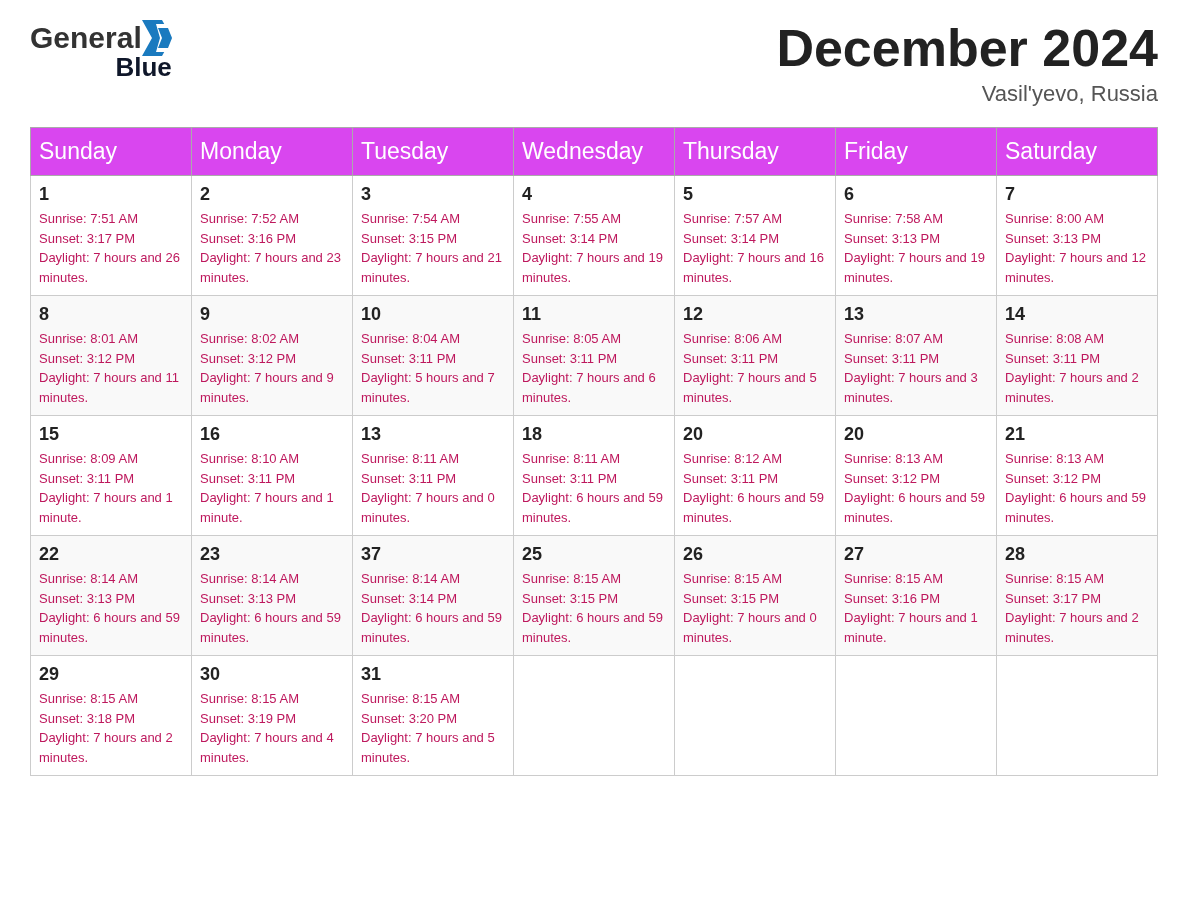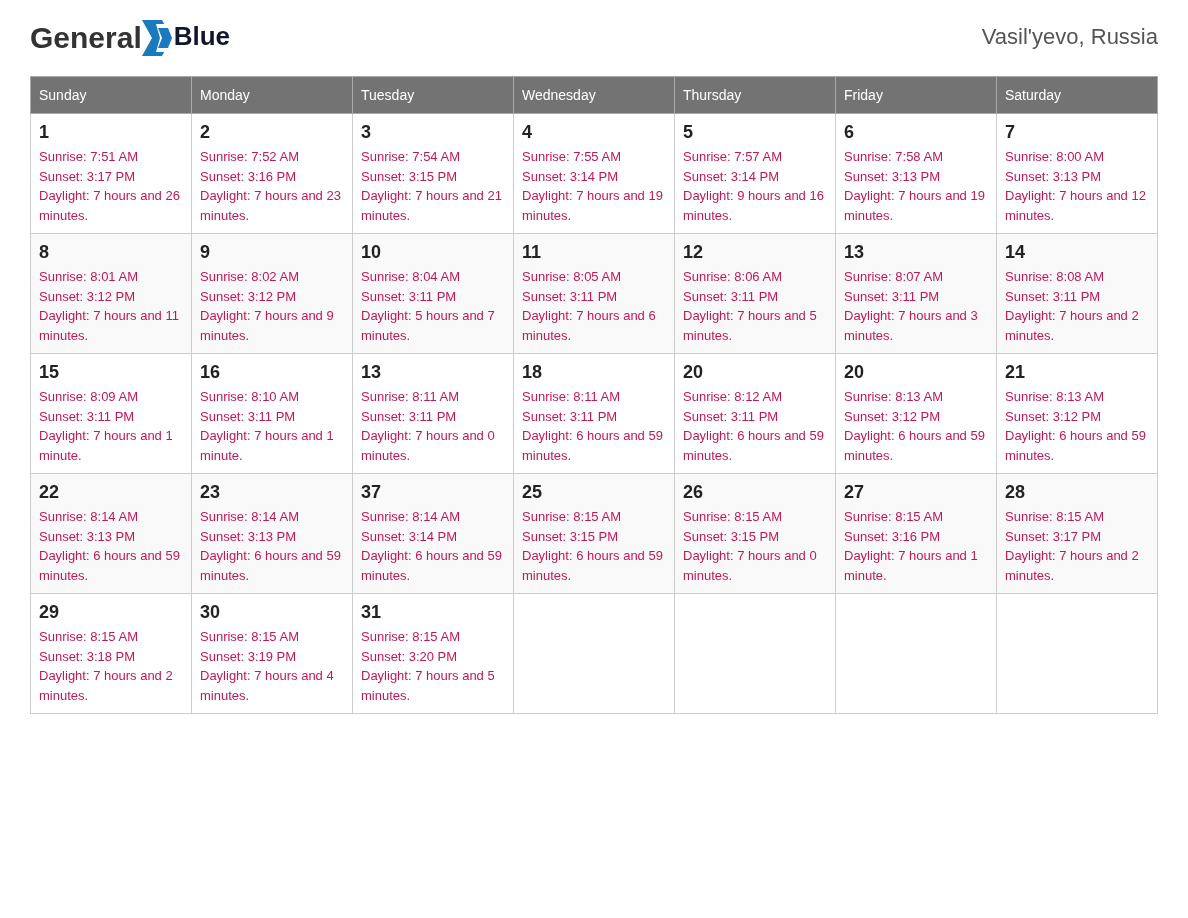--- a/index.html
+++ b/index.html
@@ -11,47 +11,46 @@
       min-height: 918px;
     }
     .header {
       display: flex;
       justify-content: space-between;
       align-items: flex-start;
       margin-bottom: 20px;
     }
     .logo {
       display: flex;
-      flex-direction: row;
-      align-items: center;
+      flex-direction: column;
+      align-items: flex-end;
     }
     .title-section {
       text-align: right;
     }
     .month-title {
       font-size: 52px;
       font-weight: bold;
       color: #222;
       line-height: 1.1;
     }
     .location {
       font-size: 22px;
       color: #555;
       margin-top: 4px;
-      text-align: center;
     }
     .calendar {
       width: 100%;
       border-collapse: collapse;
       border: 1px solid #aaa;
     }
     .calendar th {
-      background-color: #737373;
+      background-color: #d946ef;
       color: #fff;
-      font-size: 14px;
+      font-size: 23px;
       font-weight: normal;
       padding: 10px 8px;
       text-align: left;
       border: 1px solid #aaa;
     }
     .calendar td {
       vertical-align: top;
       padding: 8px;
       border: 1px solid #ccc;
       width: 14.28%;
@@ -91,20 +90,21 @@
       <span style="font-size:30px; font-weight:bold; color:#333;">General</span>
       <svg width="30" height="36" viewBox="0 0 30 36">
         <polygon points="0,0 20,0 30,18 20,36 0,36 10,18" fill="#1a7abf"></polygon>
         <polygon points="14,4 26,4 30,18 26,32 14,32 18,18" fill="#fff"></polygon>
         <polygon points="16,8 26,8 30,18 26,28 16,28 20,18" fill="#1a7abf"></polygon>
       </svg>
     </div>
     <div style="color:#0f172a; font-size:26px; font-weight:bold; margin-top:-4px; margin-left:2px;">Blue</div>
   </div>
   <div class="title-section">
+    <div class="month-title">December 2024</div>
     <div class="location">Vasil'yevo, Russia</div>
   </div>
 </div>
 
 <table class="calendar">
   <thead>
     <tr>
       <th>Sunday</th>
       <th>Monday</th>
       <th>Tuesday</th>
@@ -146,21 +146,21 @@
           <div>Sunrise: 7:55 AM</div>
           <div>Sunset: 3:14 PM</div>
           <div>Daylight: 7 hours and 19 minutes.</div>
         </div>
       </td>
         <td>
         <span class="day-num">5</span>
         <div class="day-info">
           <div>Sunrise: 7:57 AM</div>
           <div>Sunset: 3:14 PM</div>
-          <div>Daylight: 9 hours and 16 minutes.</div>
+          <div>Daylight: 7 hours and 16 minutes.</div>
         </div>
       </td>
         <td>
         <span class="day-num">6</span>
         <div class="day-info">
           <div>Sunrise: 7:58 AM</div>
           <div>Sunset: 3:13 PM</div>
           <div>Daylight: 7 hours and 19 minutes.</div>
         </div>
       </td>

